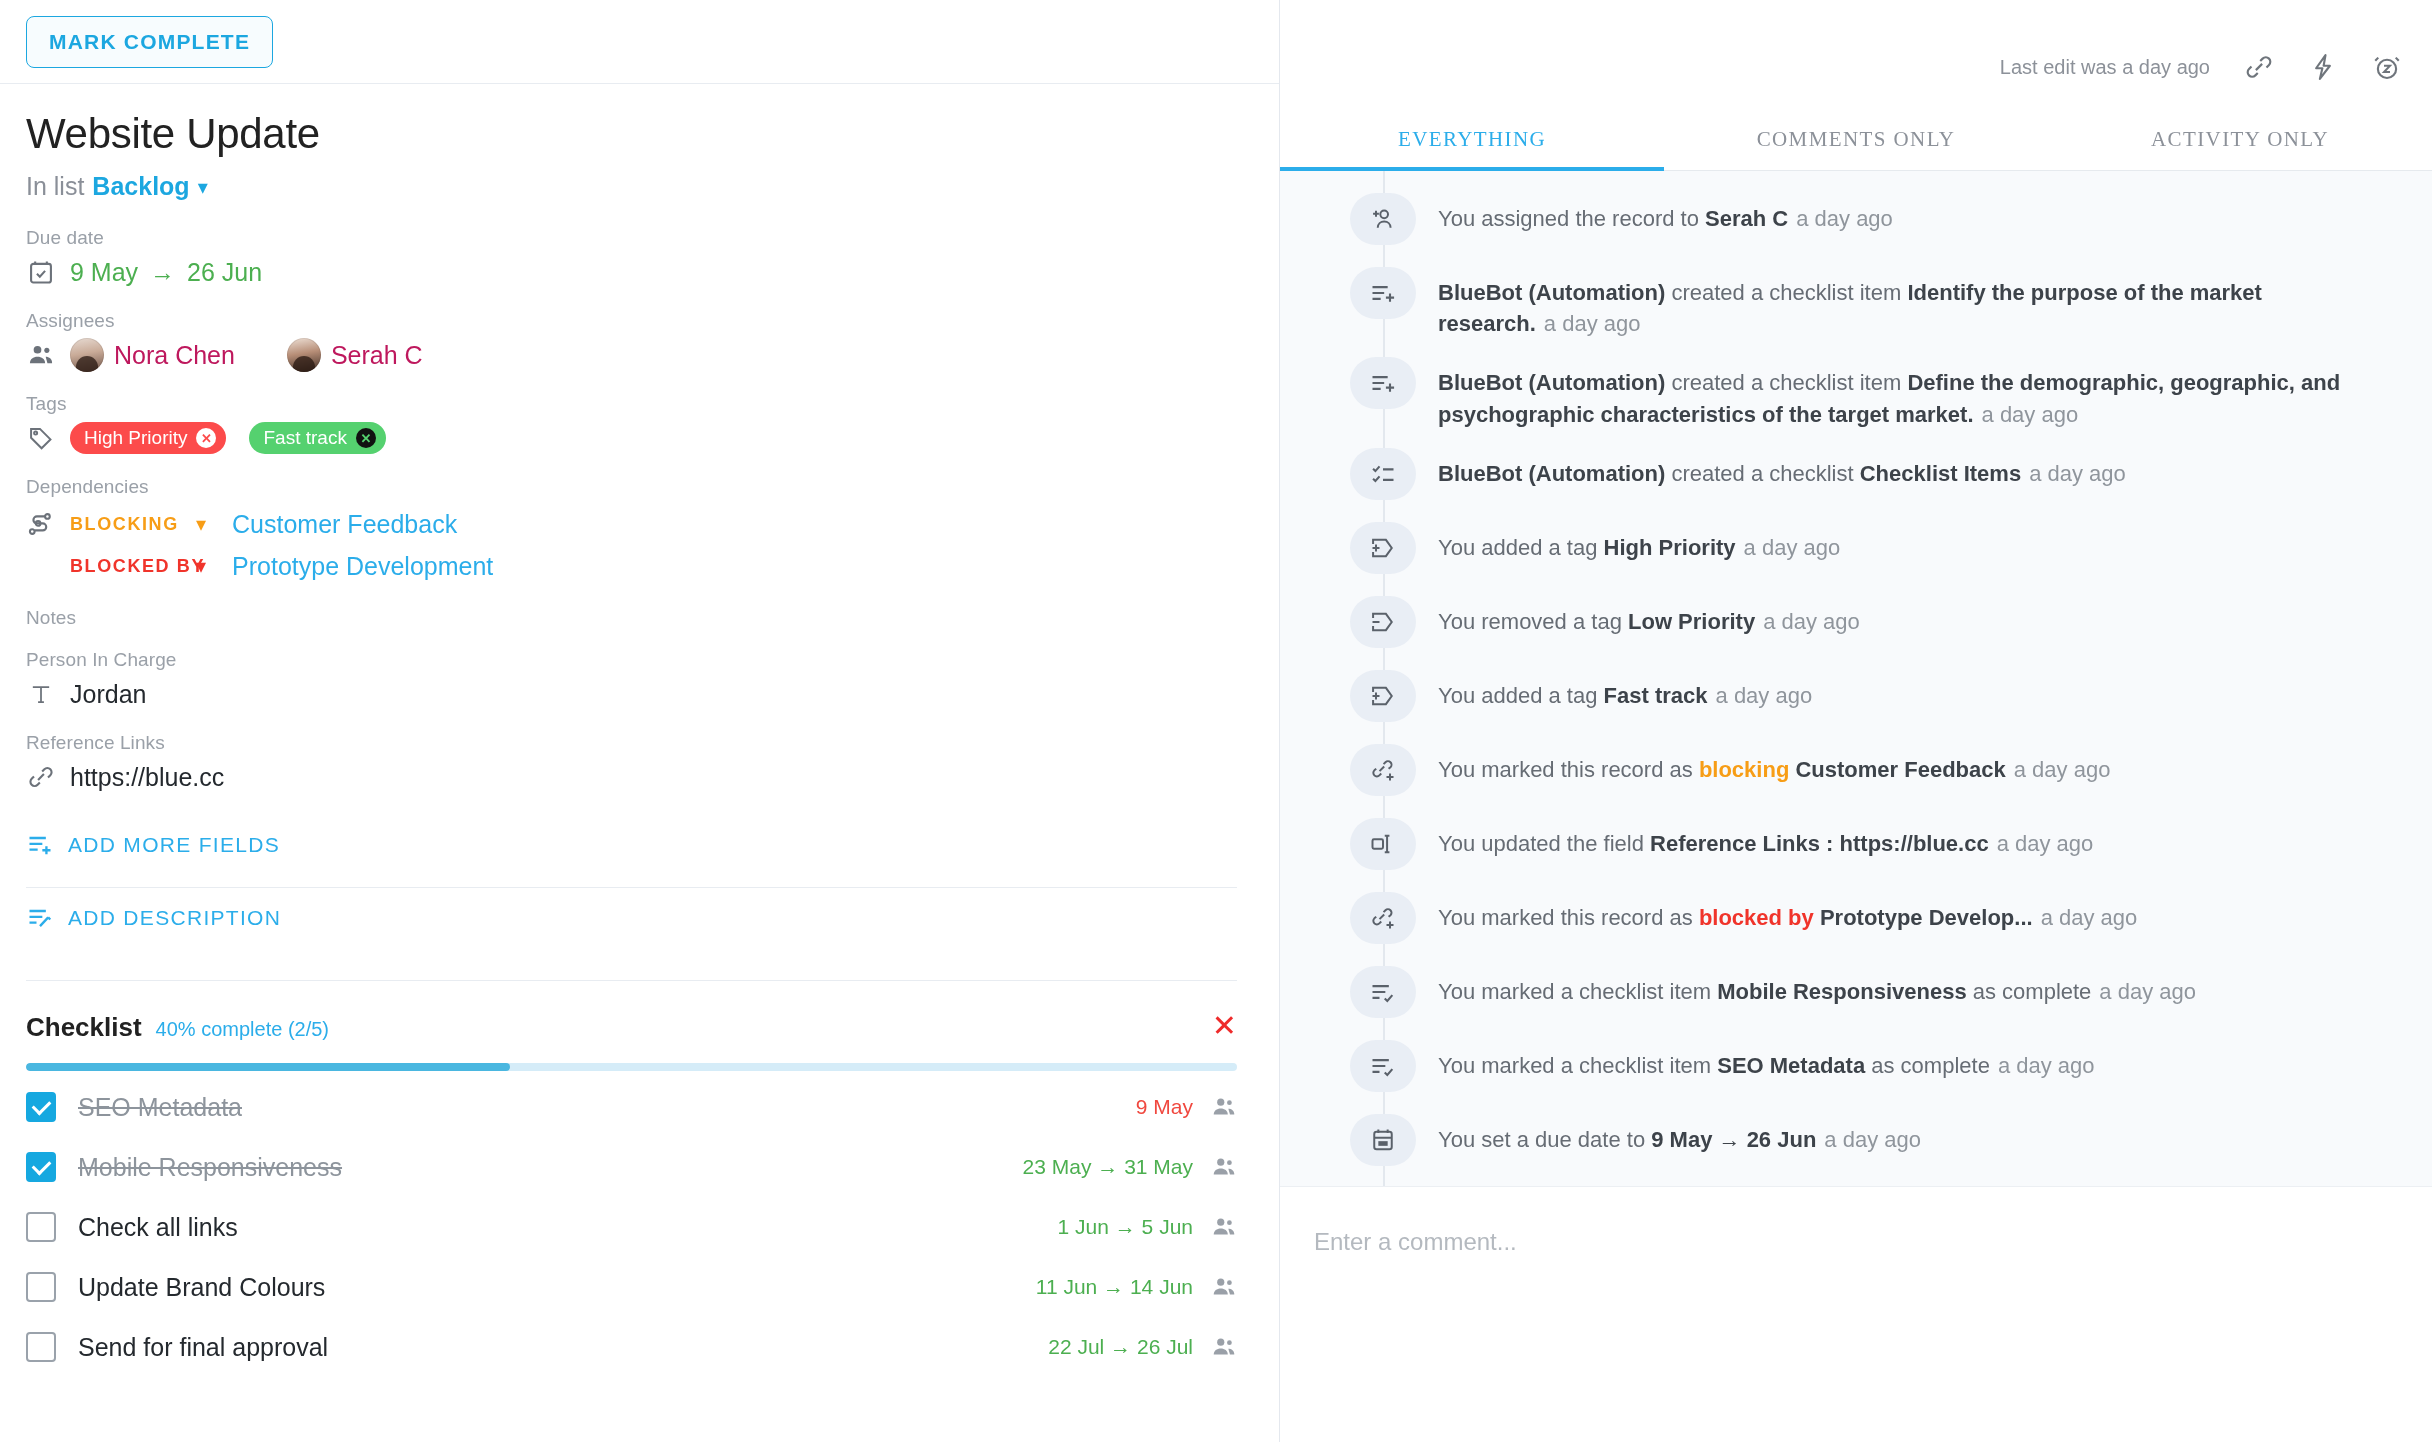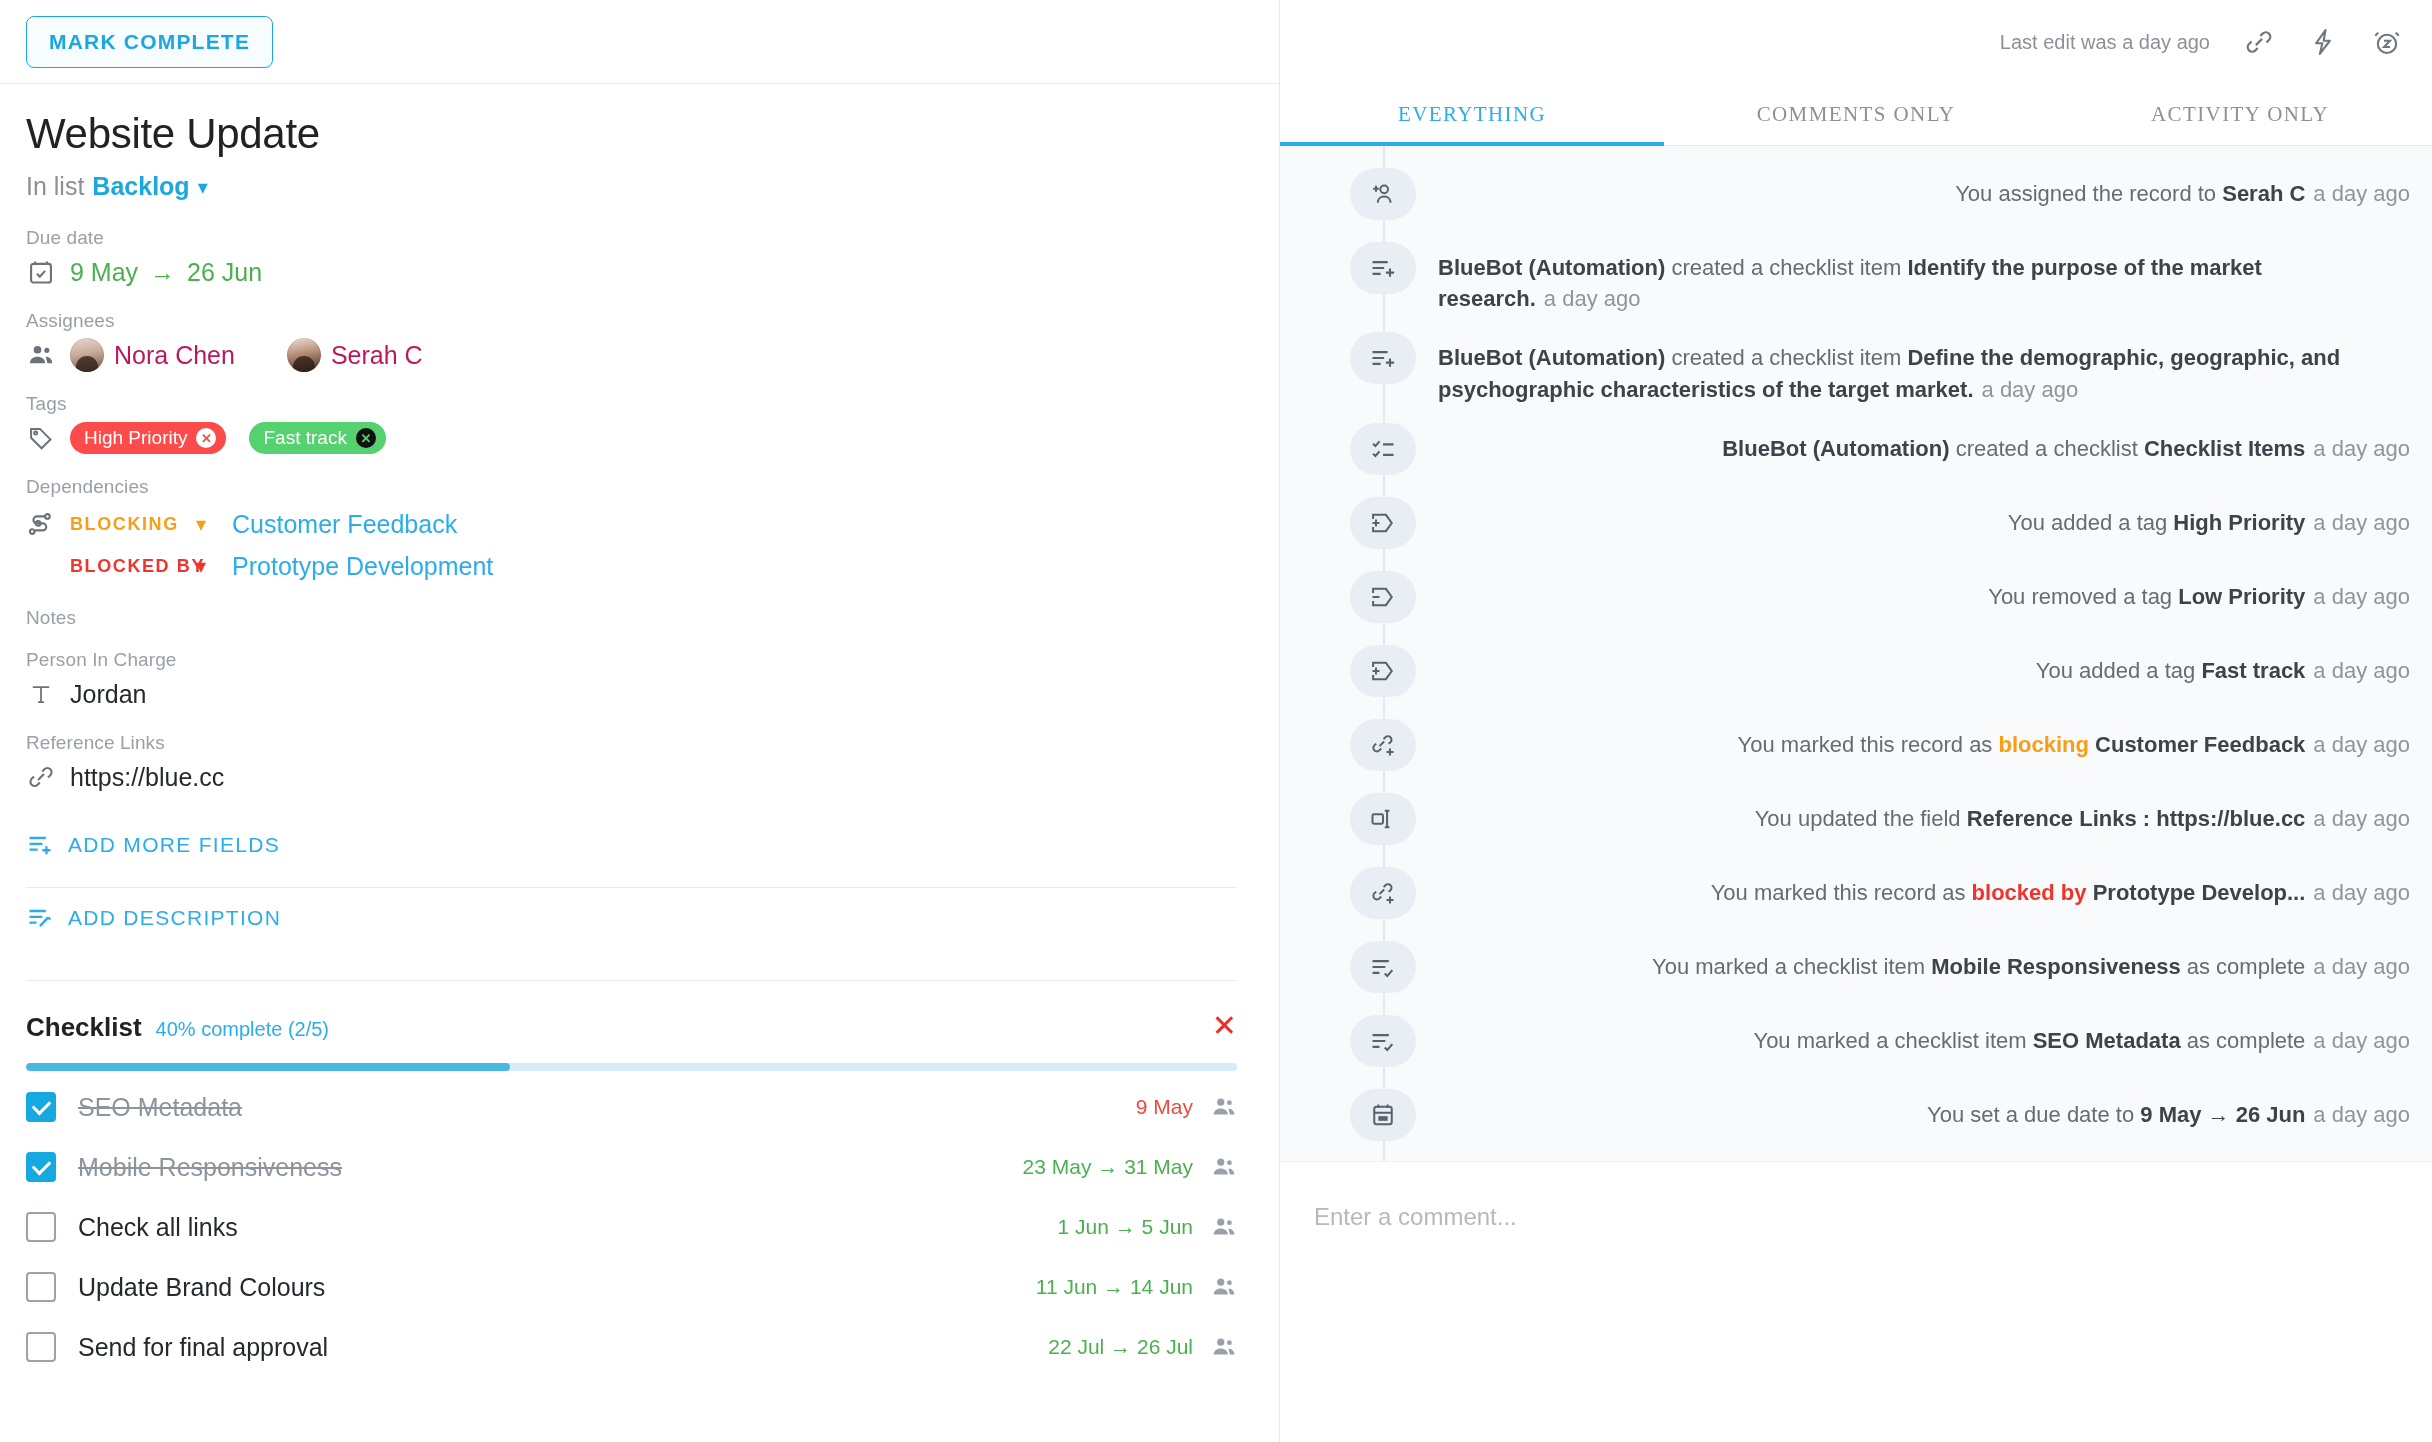--- a/index.html
+++ b/index.html
@@ -142,21 +142,21 @@
   .cl-right { margin-left: auto; display: flex; align-items: center; gap: 18px; }
   .cl-date { font-size: 21px; color: #4caf50; white-space: nowrap; }
   .cl-date.overdue { color: #f0483f; }
   .cl-assign { width: 26px; height: 26px; color: #9aa0a8; }
   .cl-assign svg { width: 26px; height: 26px; display:block; }
 
   
   .right { width: 1152px; height: 1442px; background: #fff; position: relative; overflow: hidden; }
   .right-top {
     height: 84px; display: flex; align-items: center; justify-content: flex-end;
-    padding-right: 30px; gap: 34px;
+    padding-right: 30px; gap: 34px; margin-top: 25px;
   }
   .last-edit { font-size: 20px; color: #8c9199; }
   .ricon { width: 30px; height: 30px; color: #6f757c; cursor: pointer; }
   .ricon svg { width: 30px; height: 30px; display:block; }
 
   .tabs { display: flex; border-bottom: 1px solid #e6eaee; height: 62px; font-family: Liberation Serif, serif; }
   .tab {
     flex: 1; display: flex; align-items: center; justify-content: center;
     font-size: 21px; letter-spacing: 1.4px; color: #8c9199; cursor: pointer;
     font-weight: 500; position: relative;
@@ -168,21 +168,21 @@
 
   .feed {
     position: relative; background: #f8fafc;
     height: 1125px; overflow: hidden;
     padding: 0 0 0 0;
   }
   .feed-inner { position: relative; padding: 18px 0 0 0; }
   .rail {
     position: absolute; left: 103px; top: 0; bottom: 0; width: 2px; background: #e3e8ee;
   }
-  .ev { display: flex; align-items: flex-start; padding: 0 22px 0 70px; min-height: 74px; position: relative; justify-content: space-between; }
+  .ev { display: flex; align-items: flex-start; padding: 0 22px 0 70px; min-height: 74px; position: relative; }
   .ev-icon {
     width: 66px; height: 52px; border-radius: 26px; background: #e9eef5;
     flex: 0 0 66px; display:flex; align-items:center; justify-content:center;
     color: #5b6husbands; color:#5a616a; position: relative; z-index: 2; margin-top: 4px;
   }
   .ev-icon svg { width: 28px; height: 28px; display:block; }
   .ev-text {
     margin-left: 22px; font-size: 22px; color: #666c74; line-height: 1.42;
     padding-top: 14px; padding-bottom: 14px;
   }

